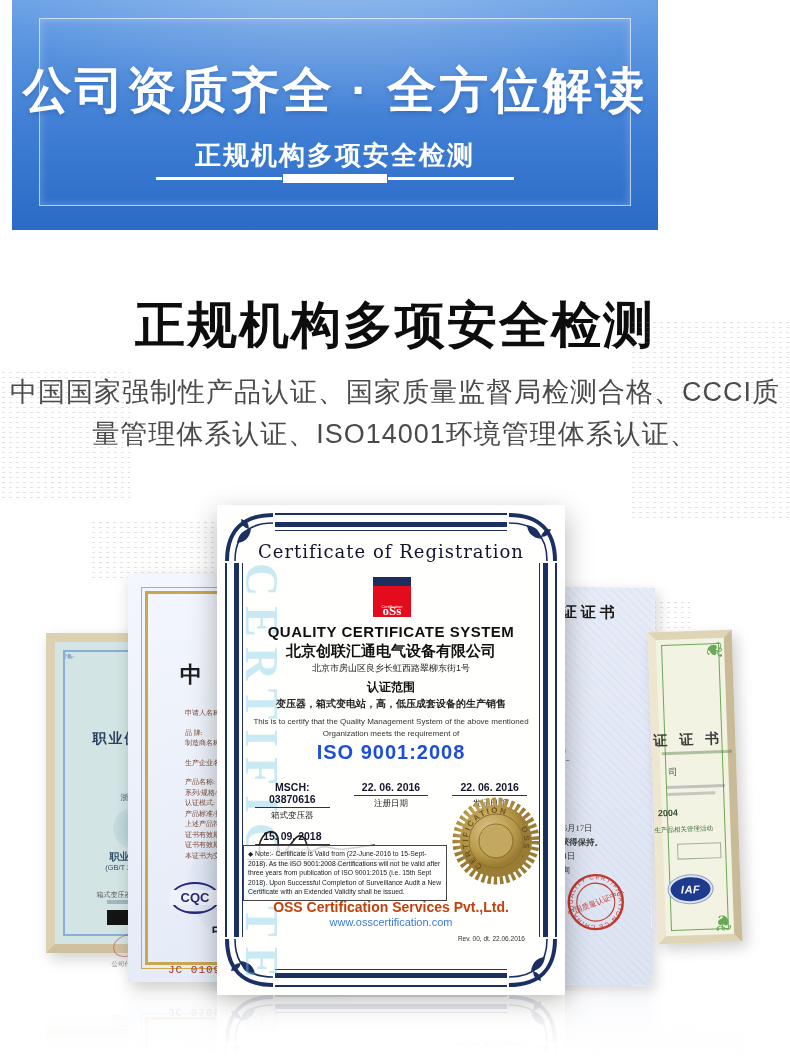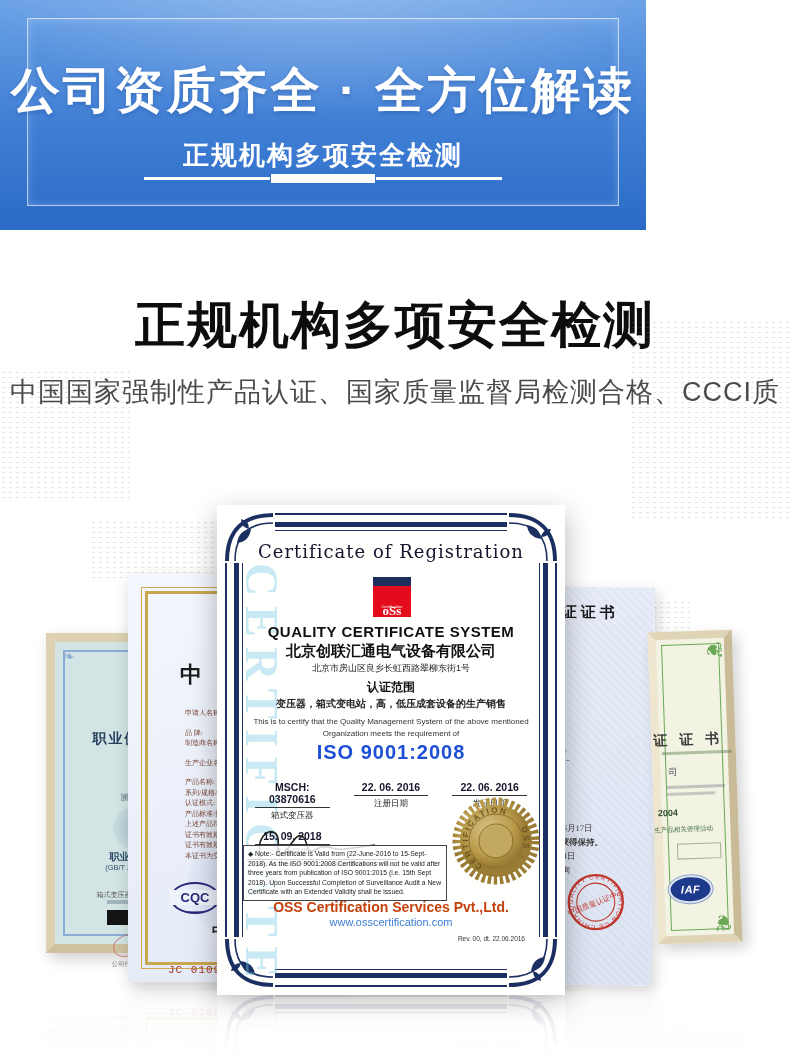--- a/index.html
+++ b/index.html
@@ -4,21 +4,21 @@
 <style>
   * { margin:0; padding:0; box-sizing:border-box; }
   html,body { background:#fff; }
   .page {
     position:relative; width:790px; height:1056px; overflow:hidden;
     background:#fff; font-family:"Liberation Sans", sans-serif;
     margin:0 auto;
   }
   
   .banner {
-    position:absolute; left:0; top:0; width:646px; height:230px;
+    position:absolute; left:12px; top:0; width:646px; height:230px;
     background:
       radial-gradient(ellipse 600px 260px at 50% -40px, rgba(255,255,255,.28), rgba(255,255,255,0) 60%),
       linear-gradient(180deg,#6aa1e6 0%, #3f7ed4 55%, #2a6bc7 100%);
   }
   .banner-frame {
     position:absolute; left:27px; right:27px; top:18px; bottom:24px;
     border:1px solid rgba(255,255,255,.65);
     box-shadow:0 0 10px rgba(255,255,255,.25) inset;
   }
   .banner-title {
@@ -208,20 +208,21 @@
     <div class="banner-subtitle">正规机构多项安全检测</div>
     <div class="banner-divider">
       <span class="thin"></span>
         <span class="thick"></span>
         <span class="thin"></span>
     </div>
   </header>
 
   <h2 class="intro-heading">正规机构多项安全检测</h2>
   <p class="intro-line l1">中国国家强制性产品认证、国家质量监督局检测合格、CCCI质</p>
+  <p class="intro-line l2">量管理体系认证、ISO14001环境管理体系认证、</p>
 
   <div class="dots" style="left:0;top:370px;width:130px;height:130px;"></div>
   <div class="dots" style="left:630px;top:320px;width:160px;height:200px;"></div>
   <div class="dots" style="left:90px;top:520px;width:190px;height:60px;"></div>
   <div class="dots" style="left:560px;top:600px;width:130px;height:110px;"></div>
 
   <div class="collage reflection" aria-hidden="true">
 
     <div class="cert cert-occ">
       <div class="occ-frame"></div>

